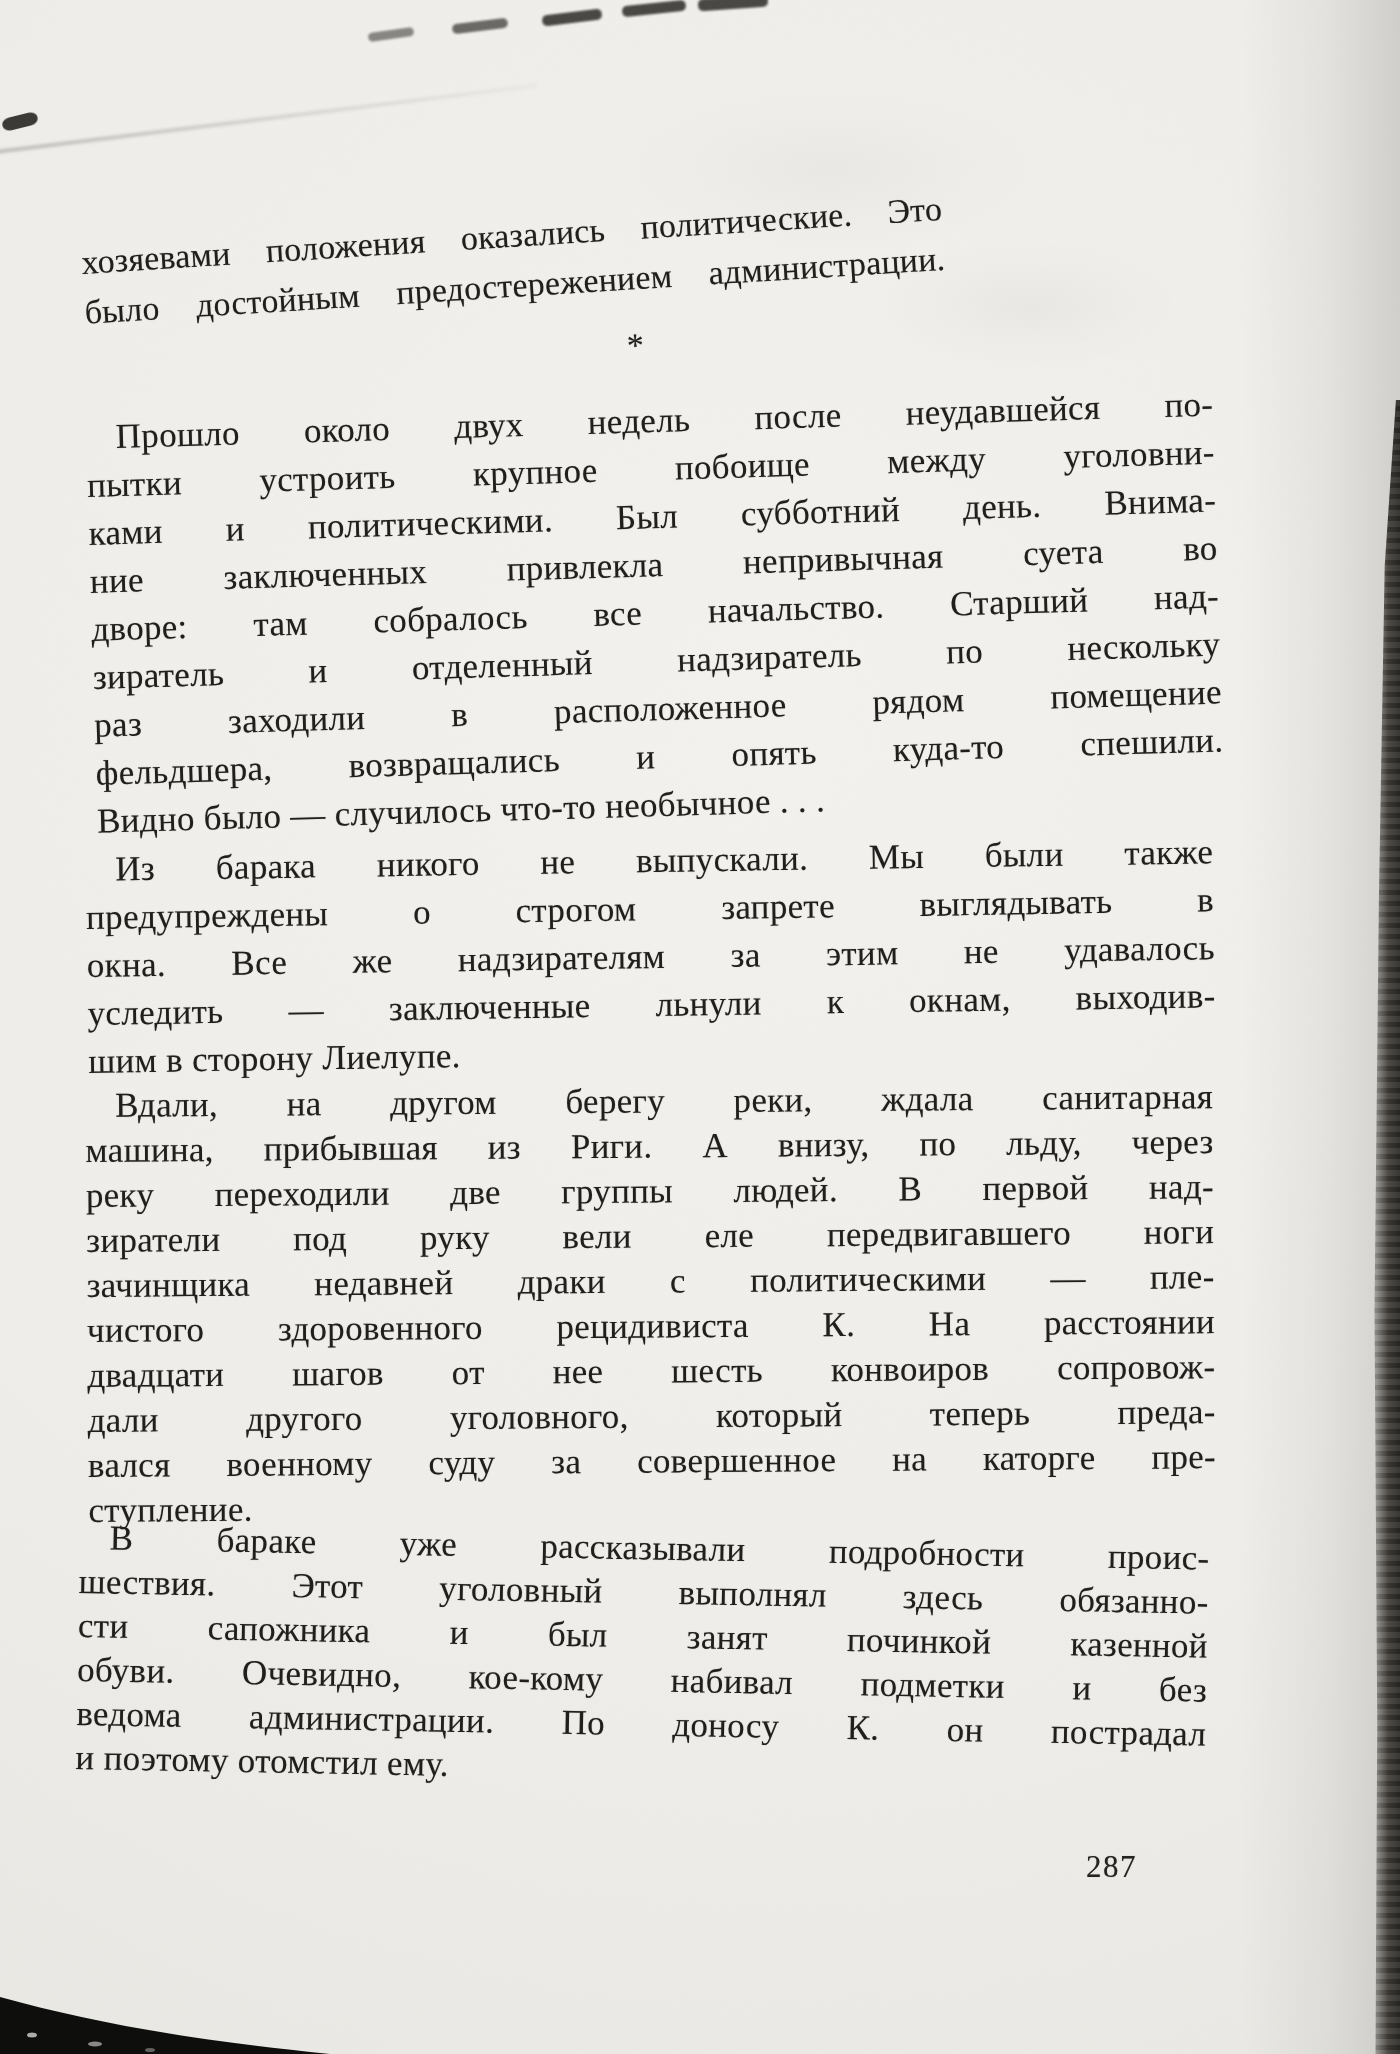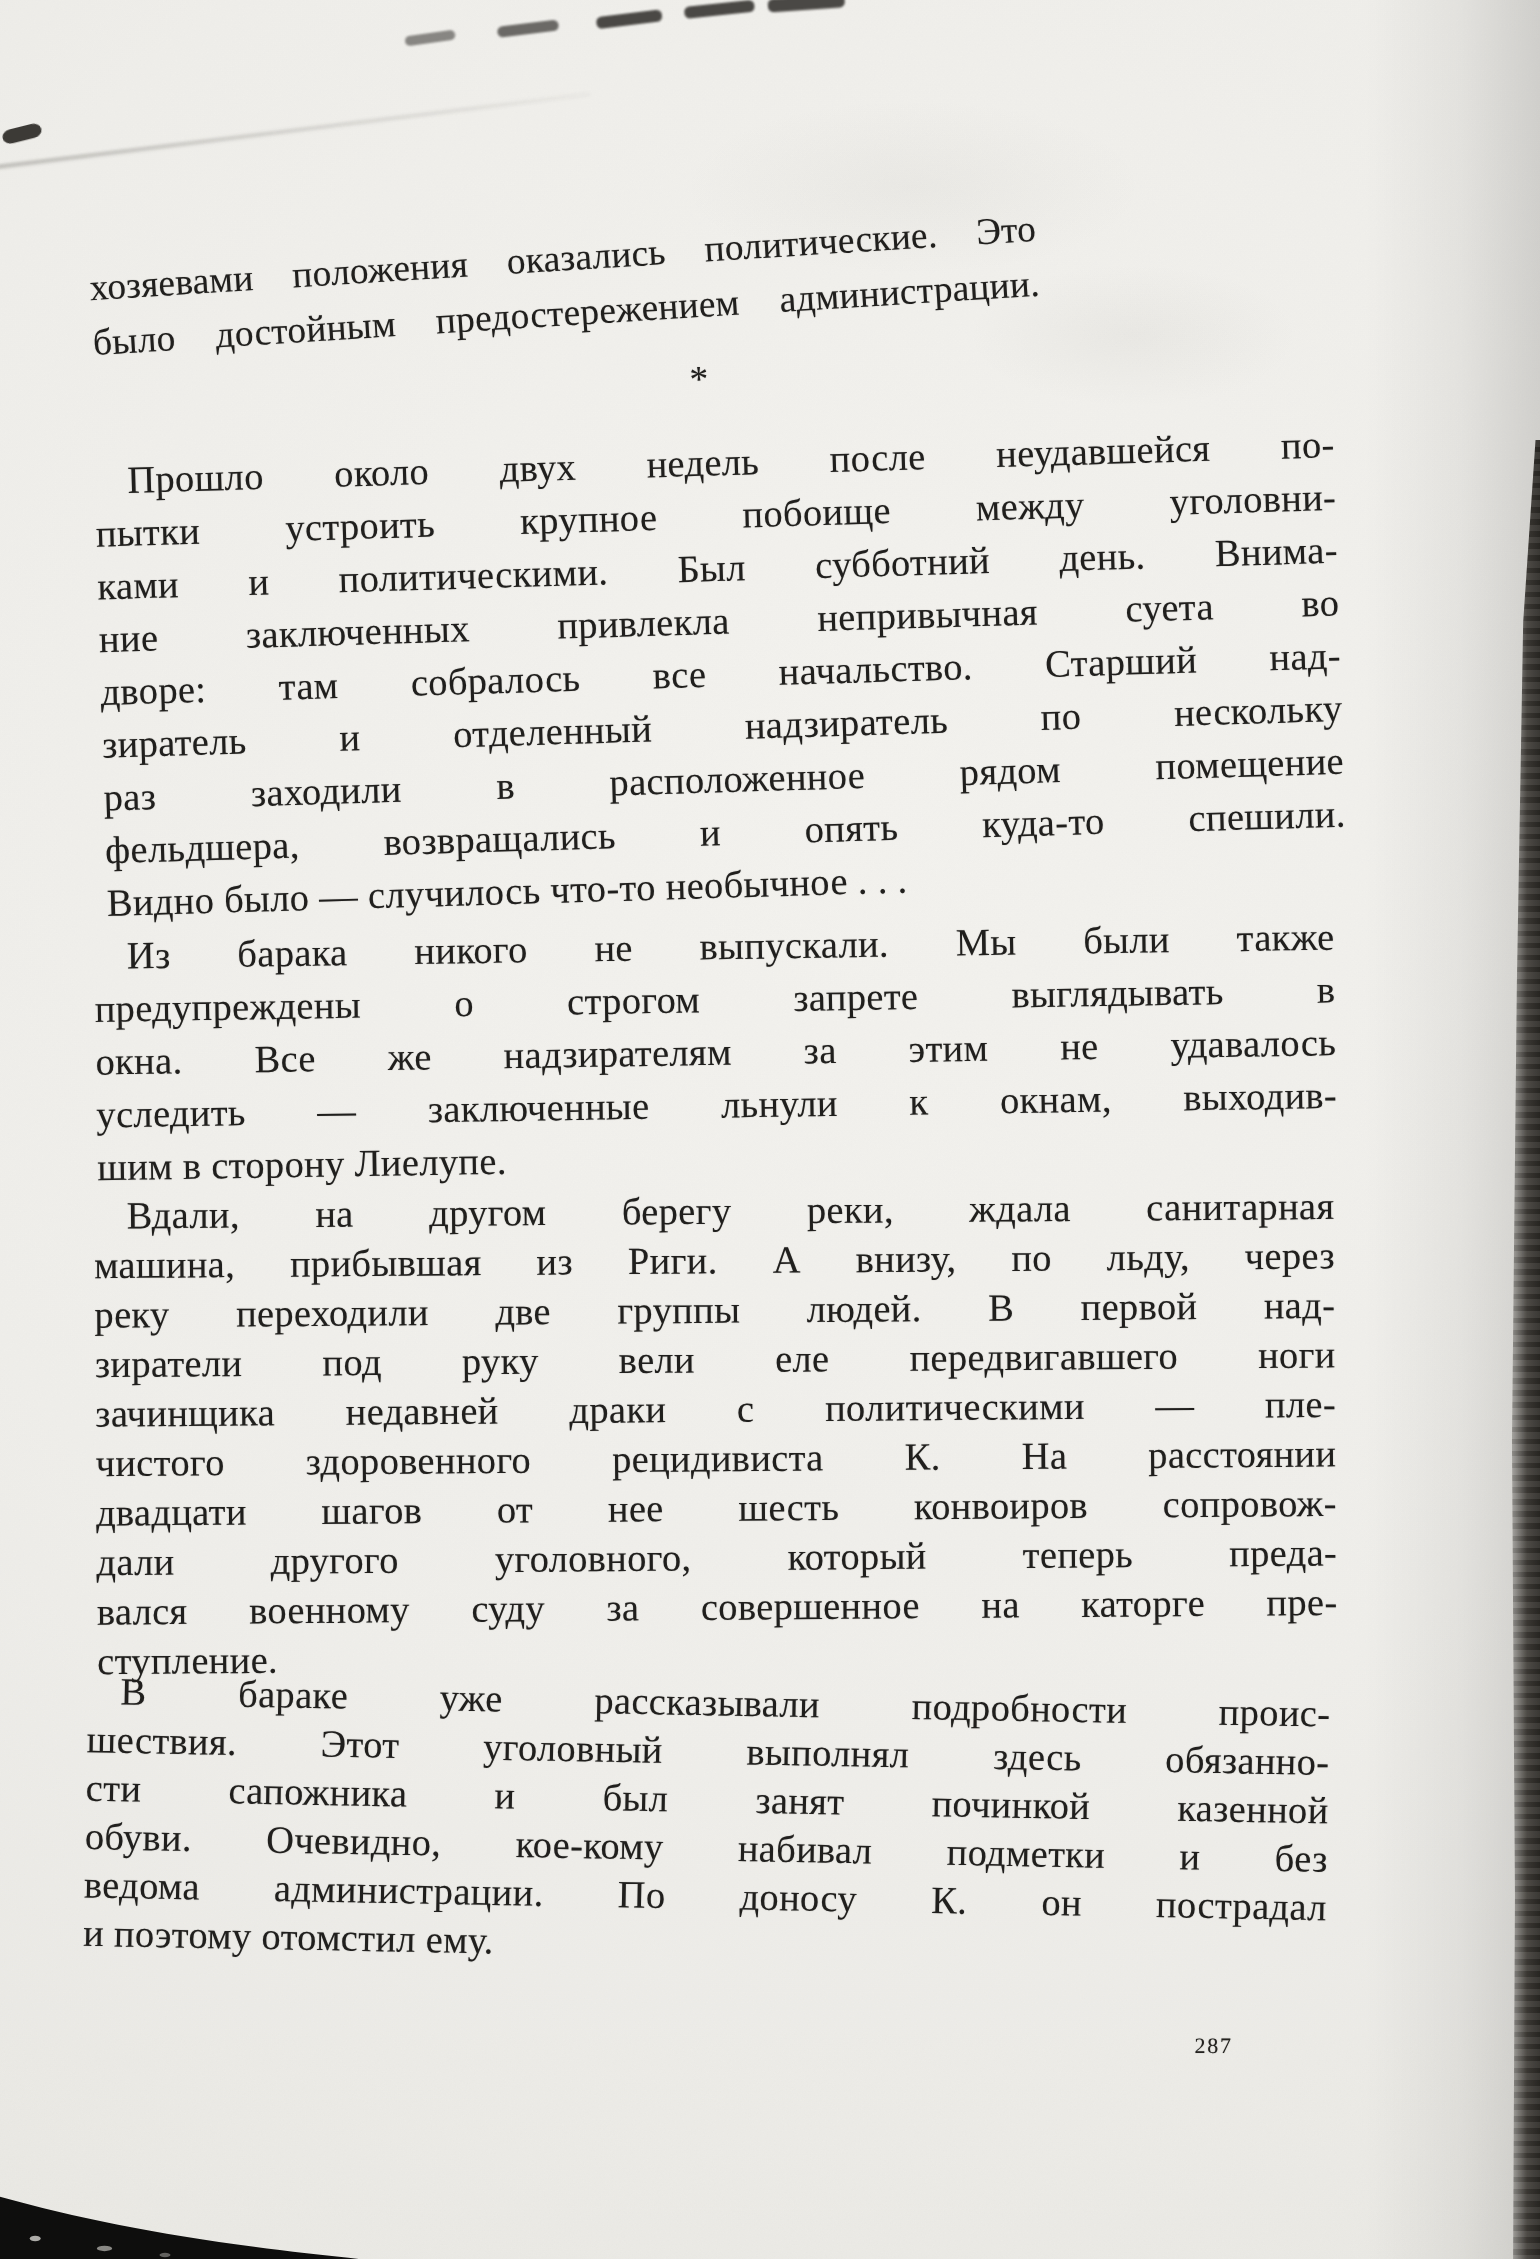--- a/index.html
+++ b/index.html
@@ -27,21 +27,21 @@
   .separator-block { left: 85px; top: 346px; width: 1100px; text-align: center; font-size: 34px;
     transform: rotate(-2deg); transform-origin: 0 0; }
   .p1 { left: 85px; top: 414px; width: 1128px; font-size: 35px; line-height: 48px;
     transform: rotate(-1.7deg); transform-origin: 0 0; letter-spacing: .3px; }
   .p2 { left: 85px; top: 846px; width: 1128px; font-size: 35px; line-height: 48px;
     transform: rotate(-0.9deg); transform-origin: 0 0; letter-spacing: .3px; }
   .p3 { left: 85px; top: 1083px; width: 1128px; font-size: 35px; line-height: 45px;
     transform: rotate(-0.45deg); transform-origin: 0 0; letter-spacing: .3px; }
   .p4 { left: 80px; top: 1516px; width: 1130px; font-size: 35px; line-height: 44px;
     transform: rotate(1.05deg); transform-origin: 0 0; letter-spacing: .3px; }
-  .page-number { left: 1086px; top: 1849px; font-size: 20px; letter-spacing: 1.5px; color: #242320; }
+  .page-number { left: 1086px; top: 1849px; font-size: 31px; letter-spacing: 1.5px; color: #242320; }
 
   
   .crease { position: absolute; left: -5px; top: 150px; width: 545px; height: 4px;
     background: linear-gradient(to right, rgba(70,68,62,.28), rgba(70,68,62,.04));
     transform: rotate(-7deg); transform-origin: 0 0; filter: blur(1.6px); }
   .ink-blot { position: absolute; left: 2px; top: 115px; width: 36px; height: 13px;
     background: #3c3a36; border-radius: 8px / 6px; transform: rotate(-14deg); filter: blur(.7px); }
   .dash { position: absolute; background: #34322f; border-radius: 5px; filter: blur(.8px); opacity: .88; }
   .dash1 { left: 368px; top: 30px; width: 46px; height: 9px;  transform: rotate(-8deg); opacity: .55; }
   .dash2 { left: 452px; top: 21px; width: 56px; height: 10px; transform: rotate(-7deg); opacity: .7; }

